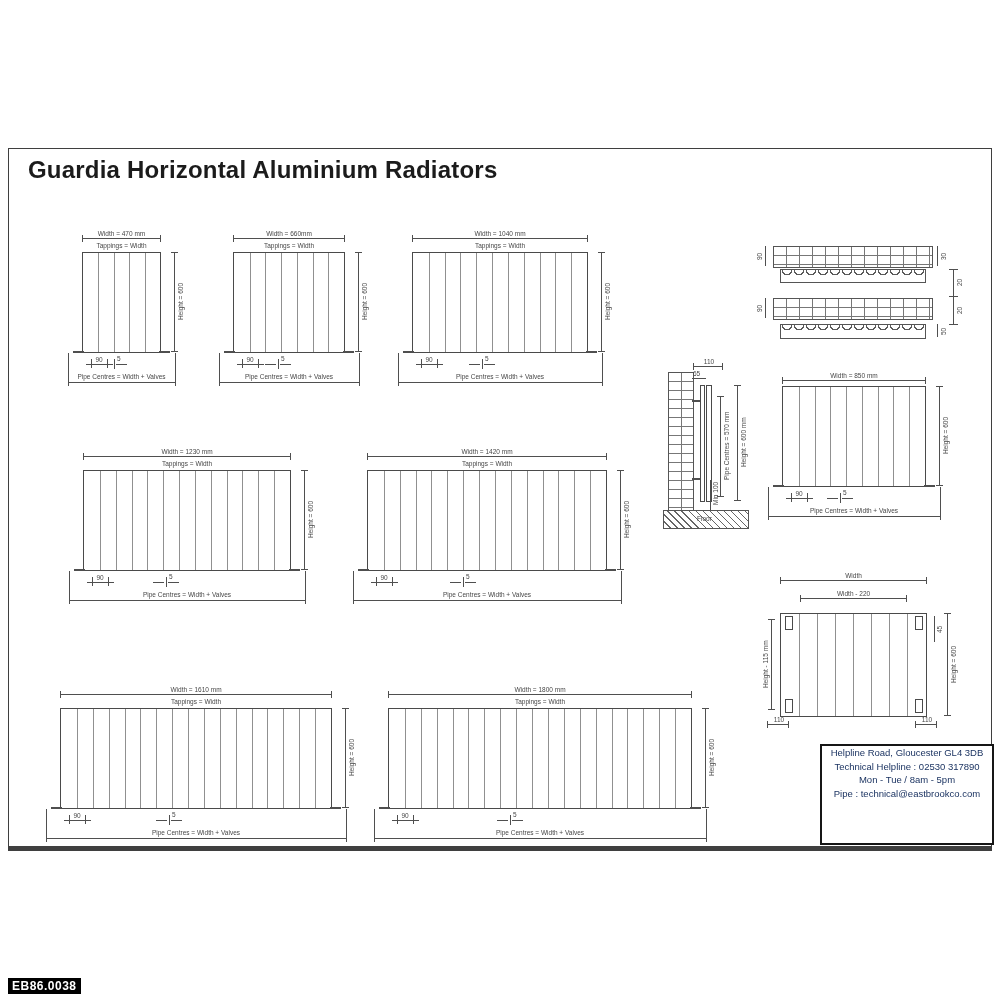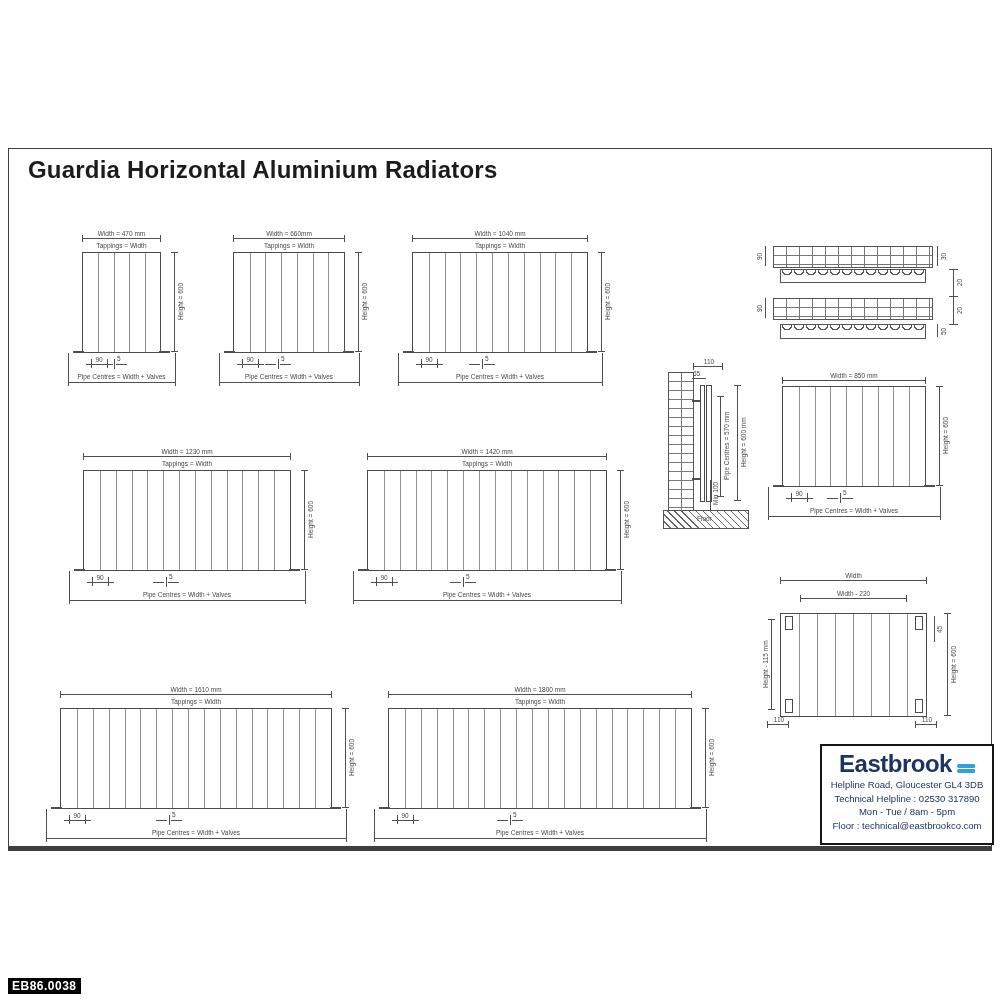--- a/index.html
+++ b/index.html
@@ -448,24 +448,21 @@
     <div class="hl" style="left:2px;top:152px;width:22px"></div>
     <div class="vl" style="left:2px;top:149px;height:7px"></div>
     <div class="vl" style="left:23px;top:149px;height:7px"></div>
     <div class="dimtext" style="left:152px;top:144px;width:20px;text-align:center">110</div>
     <div class="hl" style="left:150px;top:152px;width:22px"></div>
     <div class="vl" style="left:150px;top:149px;height:7px"></div>
     <div class="vl" style="left:171px;top:149px;height:7px"></div>
   </div>
 
   <div class="brand-box">
-    <div>
-      <span class="brand-name" style="color: rgb(28, 52, 98);">Eastbrook</span><span class="brand-icon"><span class="bar" style="width: 18px; background: rgb(47, 163, 215);"></span><span class="bar" style="width: 18px; display: block; background: rgb(47, 163, 215);"></span><span class="bar" style="width: 18px; display: block; background: rgb(47, 163, 215);"></span></span>
-    </div>
     <div class="brand-line" style="color: rgb(28, 52, 98);">Helpline Road, Gloucester GL4 3DB</div>
     <div class="brand-line" style="color: rgb(28, 52, 98);">Technical Helpline : 02530 317890</div>
     <div class="brand-line" style="color: rgb(28, 52, 98);">Mon - Tue / 8am - 5pm</div>
-    <div class="brand-line" style="color: rgb(28, 52, 98);">Floor : technical@eastbrookco.com</div>
+    <div class="brand-line" style="color: rgb(28, 52, 98);">Pipe : technical@eastbrookco.com</div>
   </div>
 
   <div class="doccode">EB86.0038</div>
 
 </div>
 
 </body></html>

